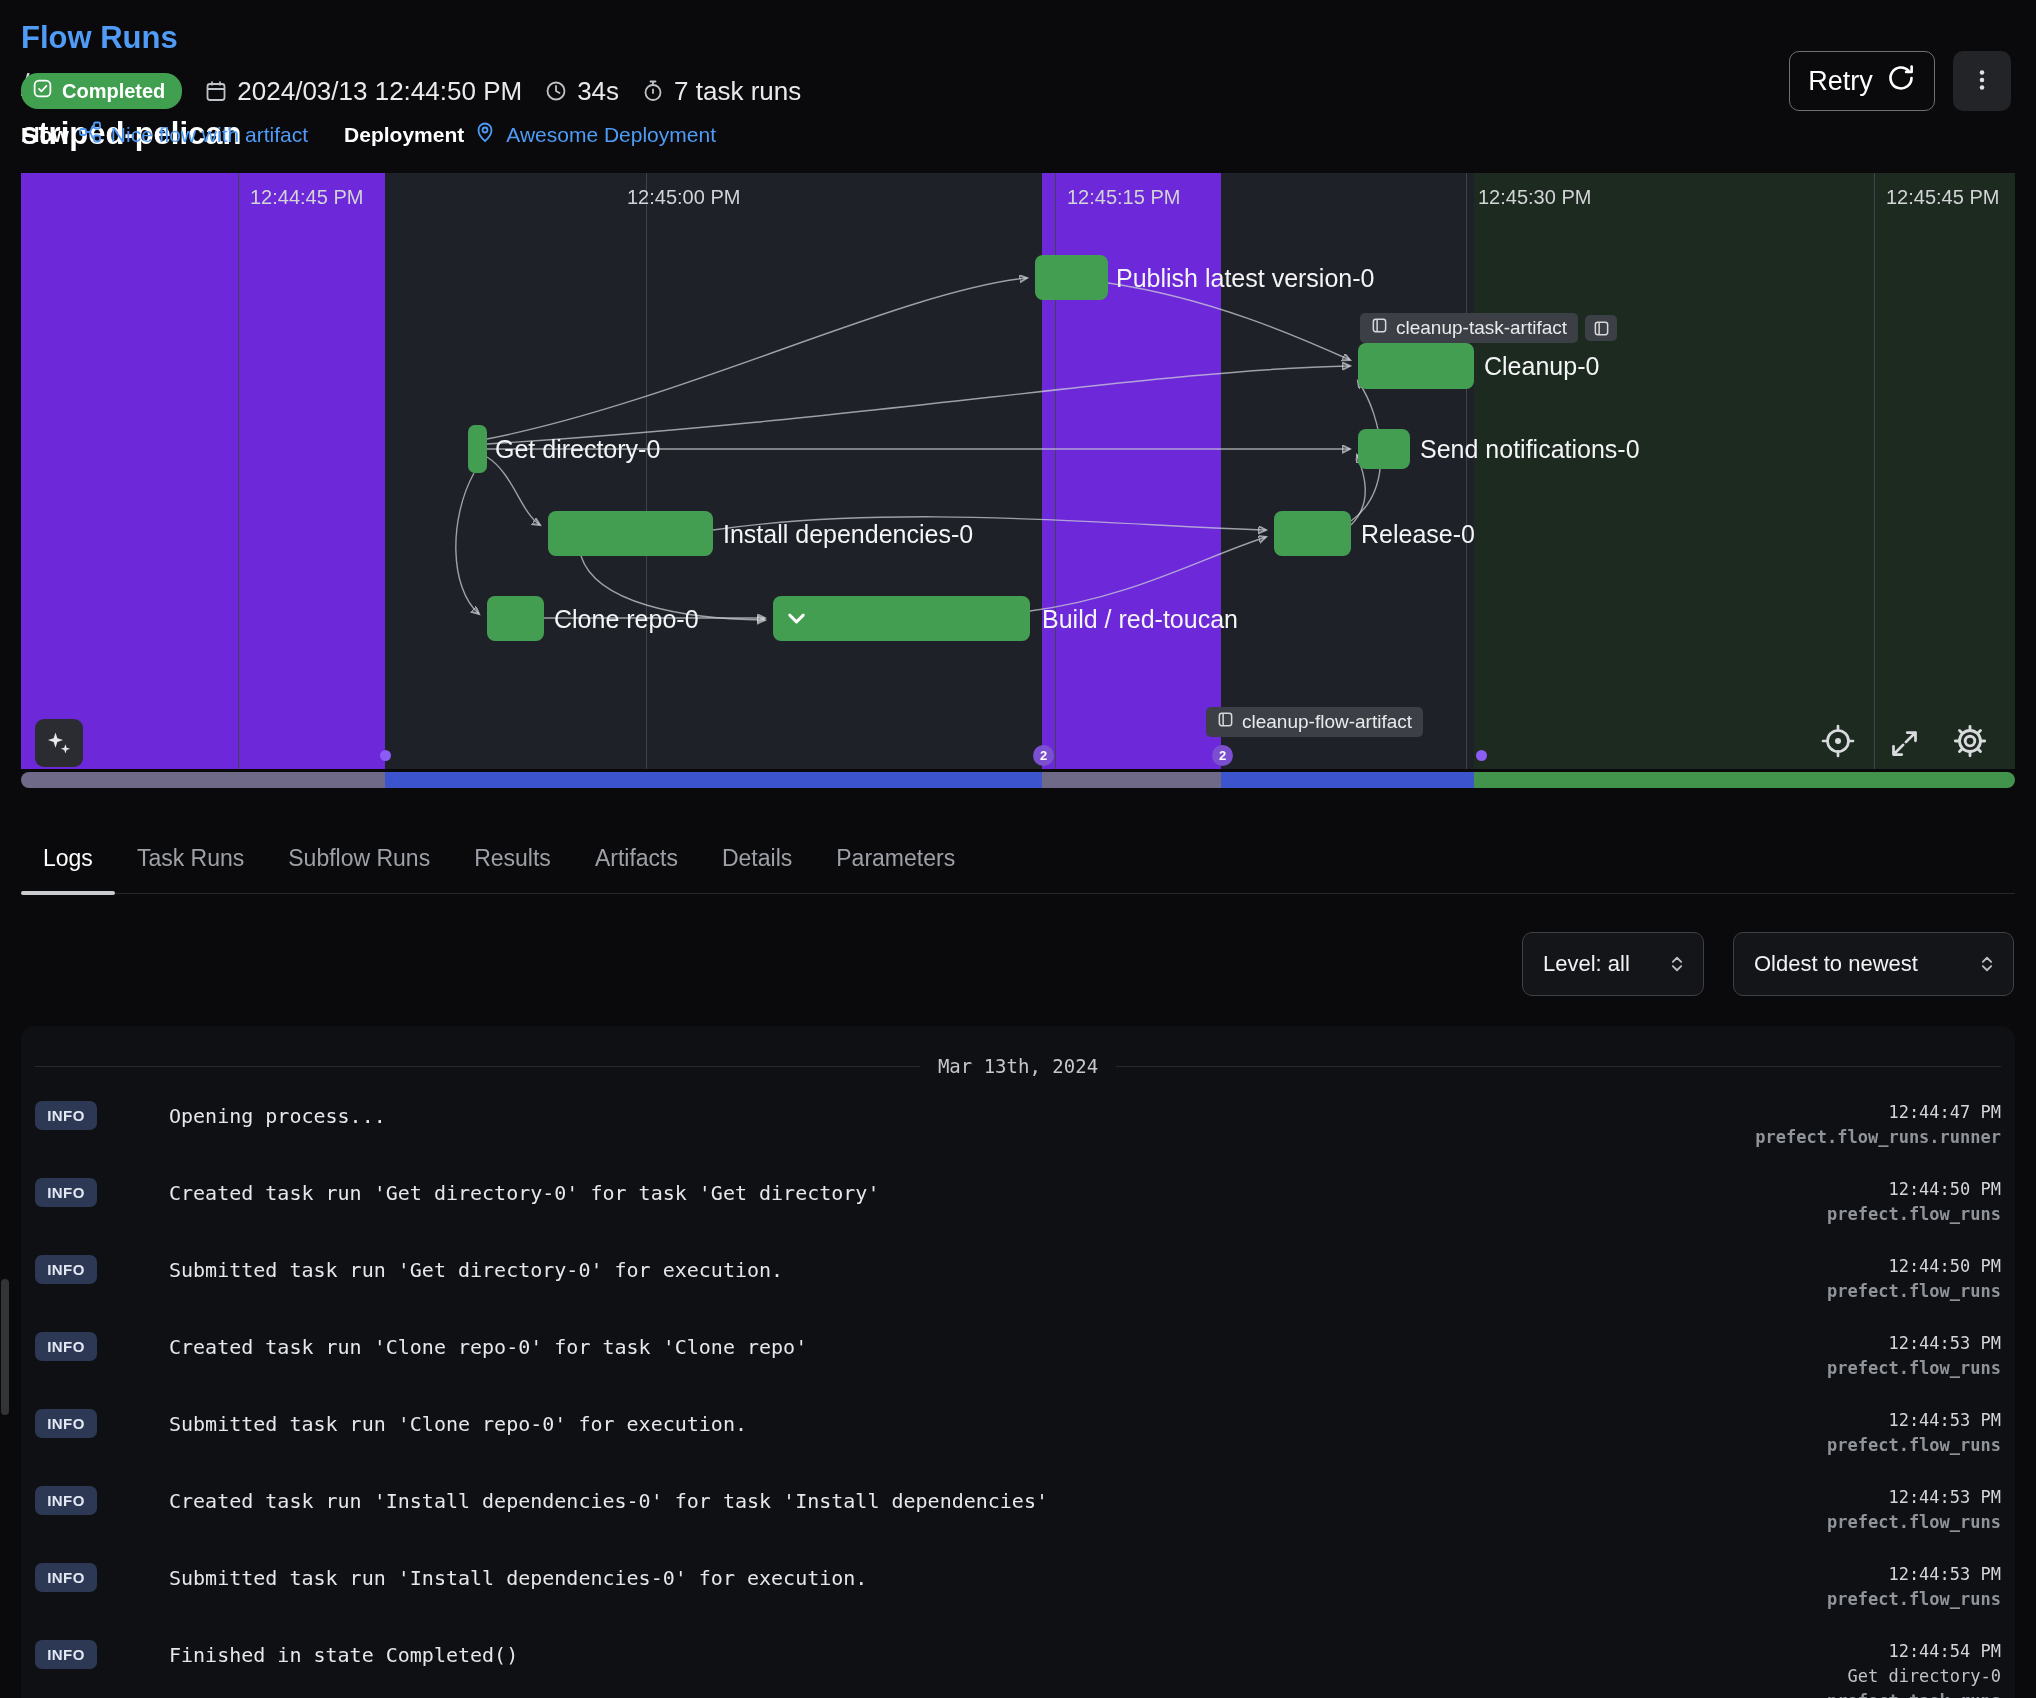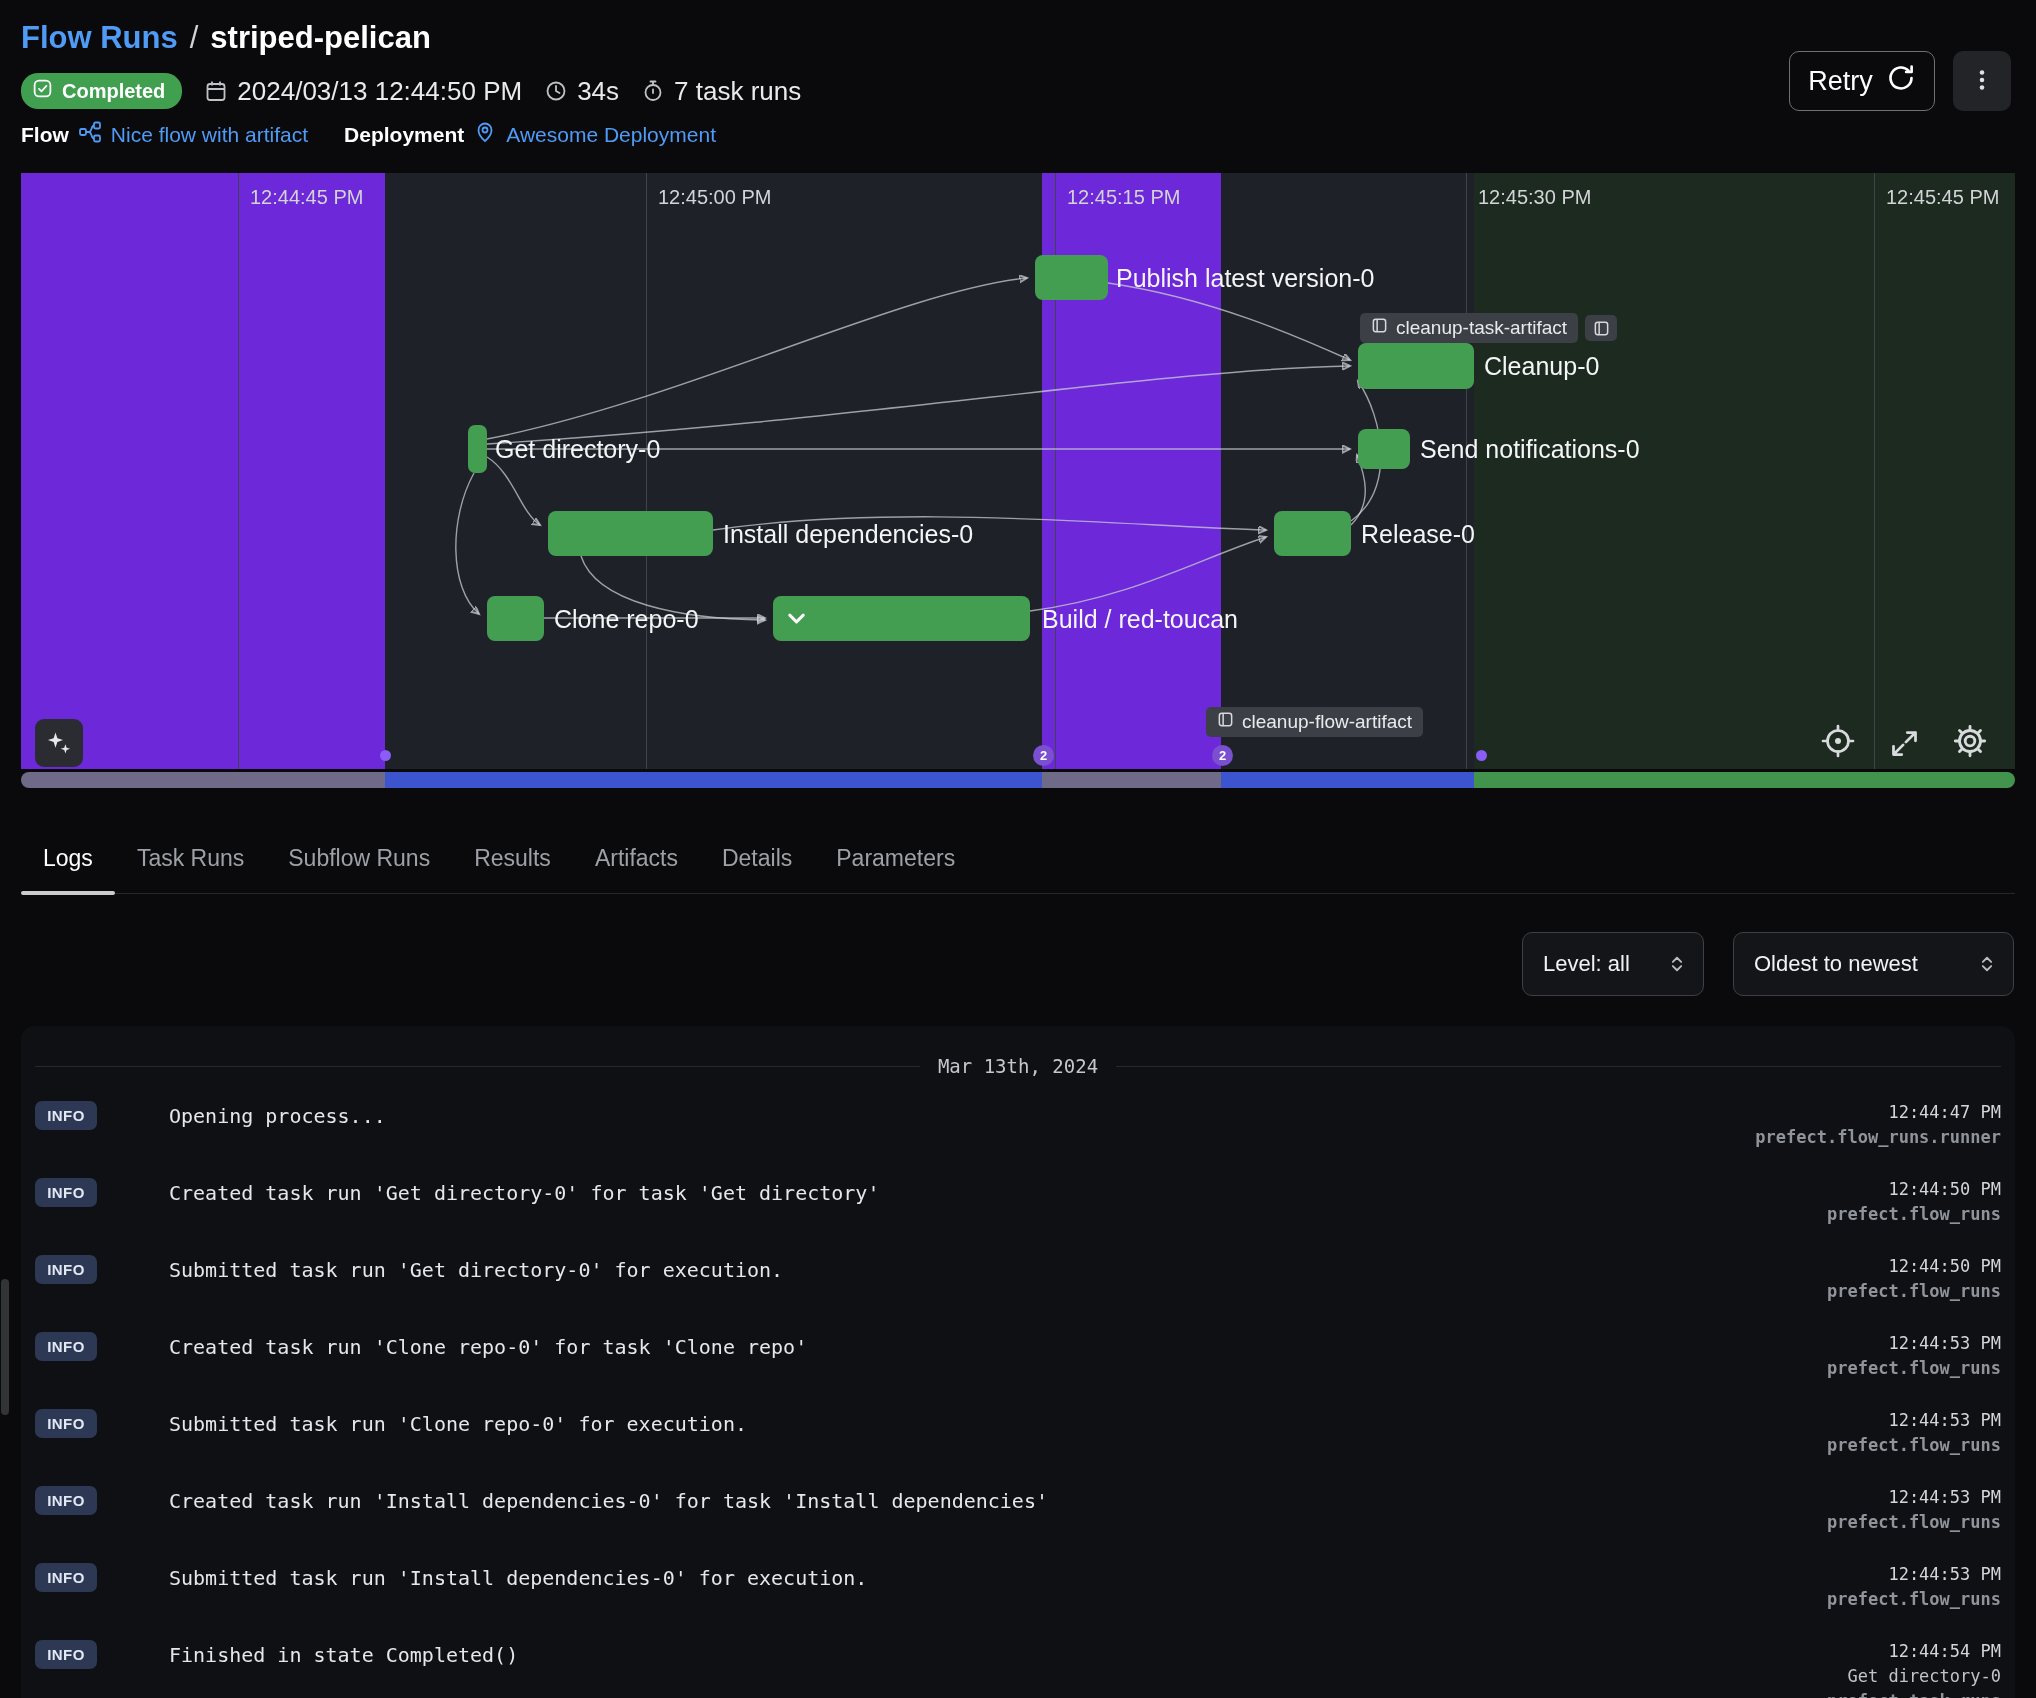--- a/index.html
+++ b/index.html
@@ -5,21 +5,21 @@
   * { box-sizing: border-box; margin: 0; padding: 0; }
   html,body { width: 2036px; height: 1698px; overflow: hidden; }
   body {
     background: #0a0a0c;
     font-family: "Liberation Sans", sans-serif;
     color: #e9eaec;
     position: relative;
   }
 
   
-  .breadcrumb { position: absolute; left: 21px; top: 20px; display: flex; gap: 12px; font-size: 31px; font-weight: 700; align-items: baseline; }
+  .breadcrumb { position: absolute; left: 21px; top: 20px; display: flex; gap: 12px; font-size: 31px; font-weight: 700; align-items: baseline; flex-direction: column; }
   .breadcrumb .bc-link { color: #4f9bf5; cursor: pointer; }
   .breadcrumb .bc-sep { color: #d0d2d5; font-weight: 400; }
   .breadcrumb .bc-current { color: #ffffff; }
 
   .meta-row { position: absolute; left: 21px; top: 73px; display: flex; align-items: center; gap: 22px; }
   .status-badge { display: flex; align-items: center; gap: 9px; background: #40a050; color: #fff; font-size: 20px; font-weight: 600; padding: 5px 17px 5px 11px; border-radius: 17px; }
   .meta-item { display: flex; align-items: center; gap: 9px; font-size: 26px; color: #e9eaec; }
   .meta-item svg { display: block; }
 
   .flow-row { position: absolute; left: 21px; top: 120px; display: flex; align-items: center; gap: 9px; font-size: 21px; }
@@ -180,21 +180,21 @@
   <div class="band band-b2"></div>
   <div class="band band-g"></div>
 
   <div class="gridline" style="left:217px"></div>
   <div class="gridline" style="left:625px"></div>
   <div class="gridline" style="left:1034px"></div>
   <div class="gridline" style="left:1445px"></div>
   <div class="gridline" style="left:1853px"></div>
 
   <div class="time-label" style="left:229px">12:44:45 PM</div>
-  <div class="time-label" style="left:637px">12:45:00 PM</div>
+  <div class="time-label" style="left:606px">12:45:00 PM</div>
   <div class="time-label" style="left:1046px">12:45:15 PM</div>
   <div class="time-label" style="left:1457px">12:45:30 PM</div>
   <div class="time-label" style="left:1865px">12:45:45 PM</div>
 
   <svg class="edges" width="1994" height="596" viewBox="0 0 1994 596">
     <defs>
       <marker id="arrow" markerWidth="7" markerHeight="7" refX="5.4" refY="2.6" orient="auto">
         <path d="M0,0 L5.4,2.6 L0,5.2 Z" fill="#cfd3d7"></path>
       </marker>
     </defs>

